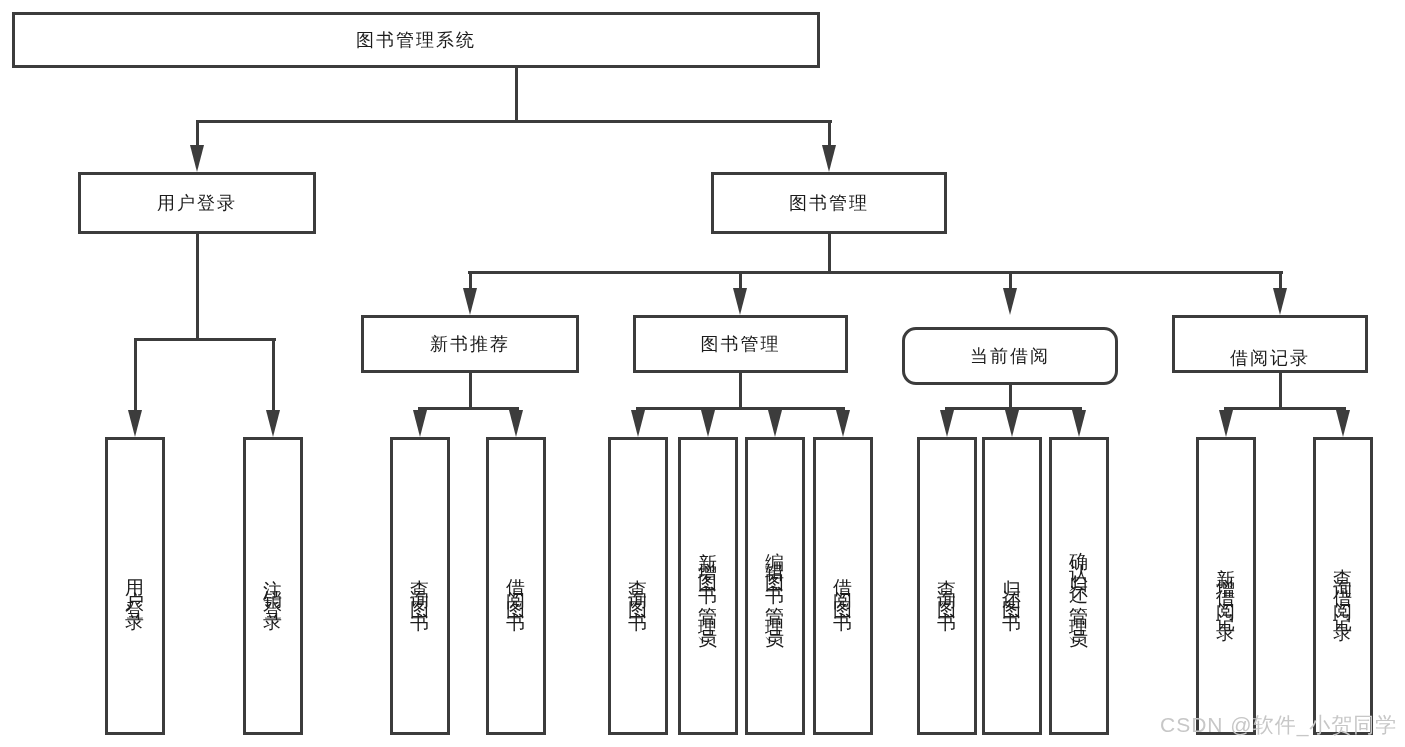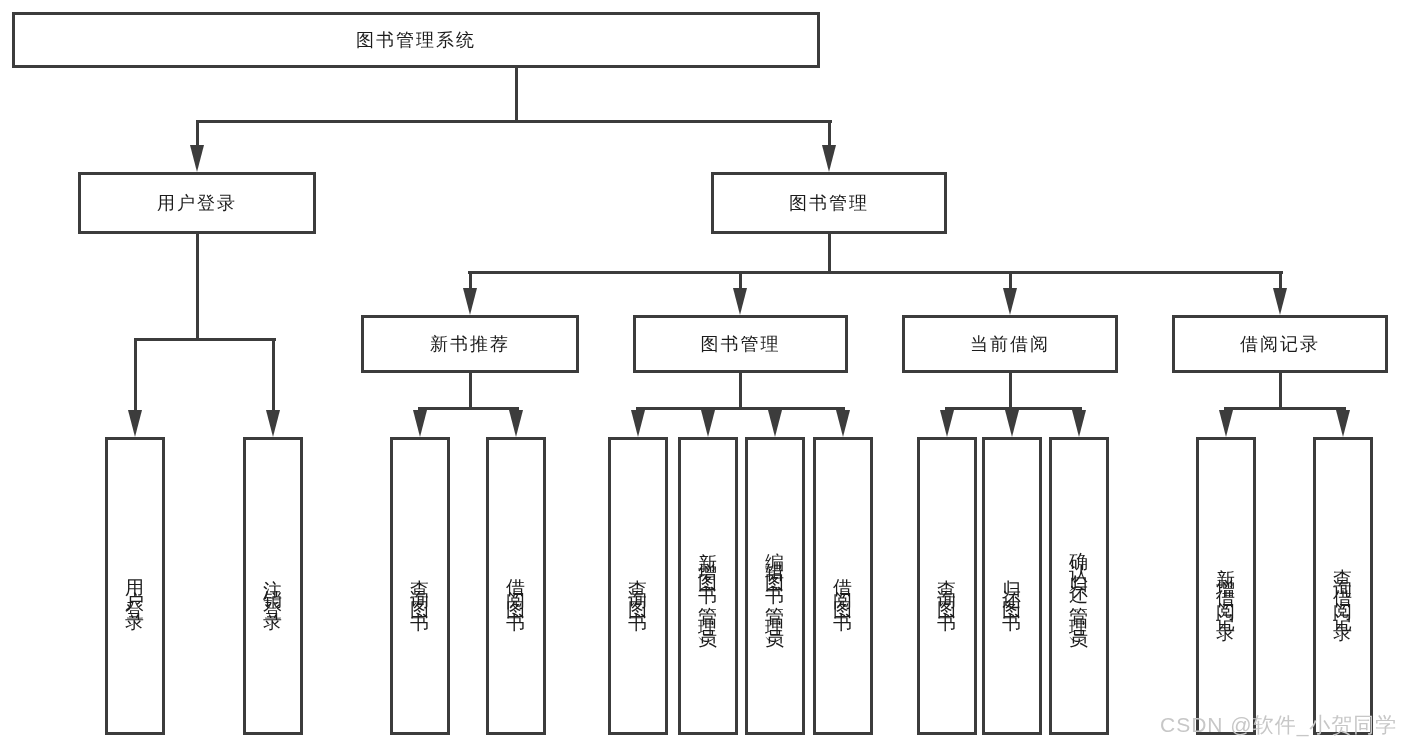--- a/index.html
+++ b/index.html
@@ -134,24 +134,24 @@
   <div class="box" style="left:711px;top:172px;width:236px;height:62px;">
     <span class="hlabel">图书管理</span>
   </div>
 
   <div class="box" style="left:361px;top:315px;width:218px;height:58px;">
     <span class="hlabel">新书推荐</span>
   </div>
   <div class="box" style="left:633px;top:315px;width:215px;height:58px;">
     <span class="hlabel">图书管理</span>
   </div>
-  <div class="box" style="left:902px;top:315px;width:216px;height:58px;">
+  <div class="box" style="left:902px;top:327px;width:216px;height:58px;border-radius:14px;">
     <span class="hlabel">当前借阅</span>
   </div>
-  <div class="box" style="left:1172px;top:315px;width:216px;height:58px;">
+  <div class="box" style="left:1172px;top:315px;width:196px;height:58px;align-items:flex-end;">
     <span class="hlabel">借阅记录</span>
   </div>
 
   <div class="box" style="left:105px;top:437px;width:60px;height:298px;">
     <span class="vtext">用户登录</span>
   </div>
   <div class="box" style="left:243px;top:437px;width:60px;height:298px;">
     <span class="vtext">注销登录</span>
   </div>
 

